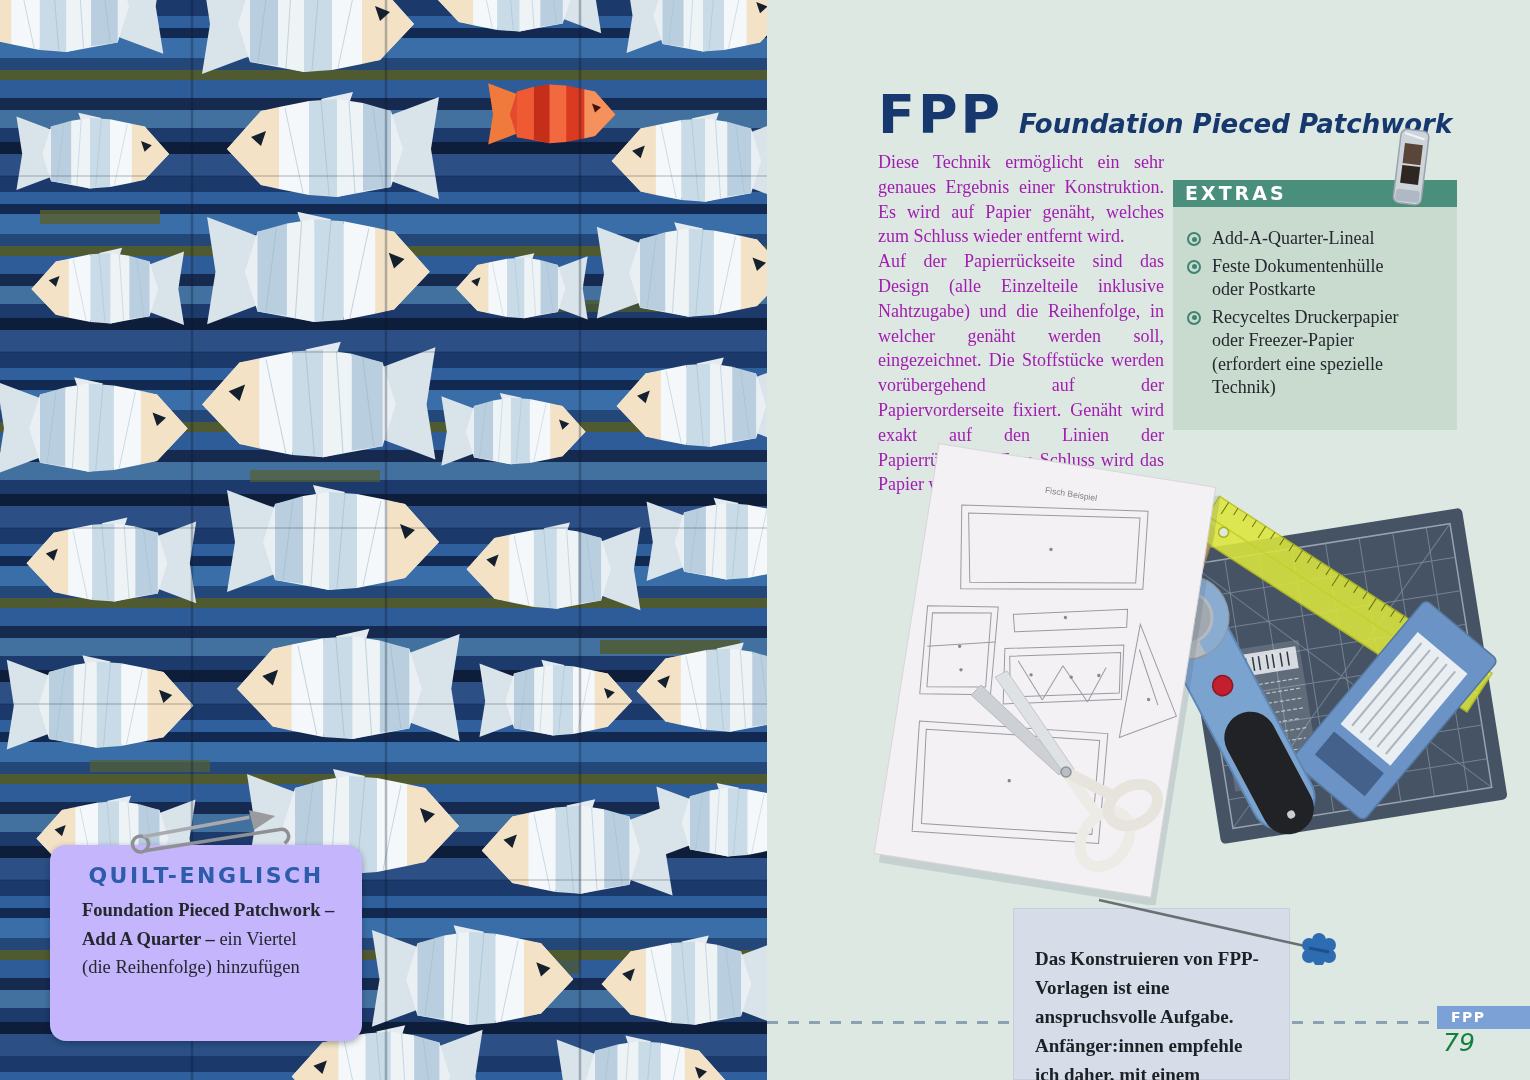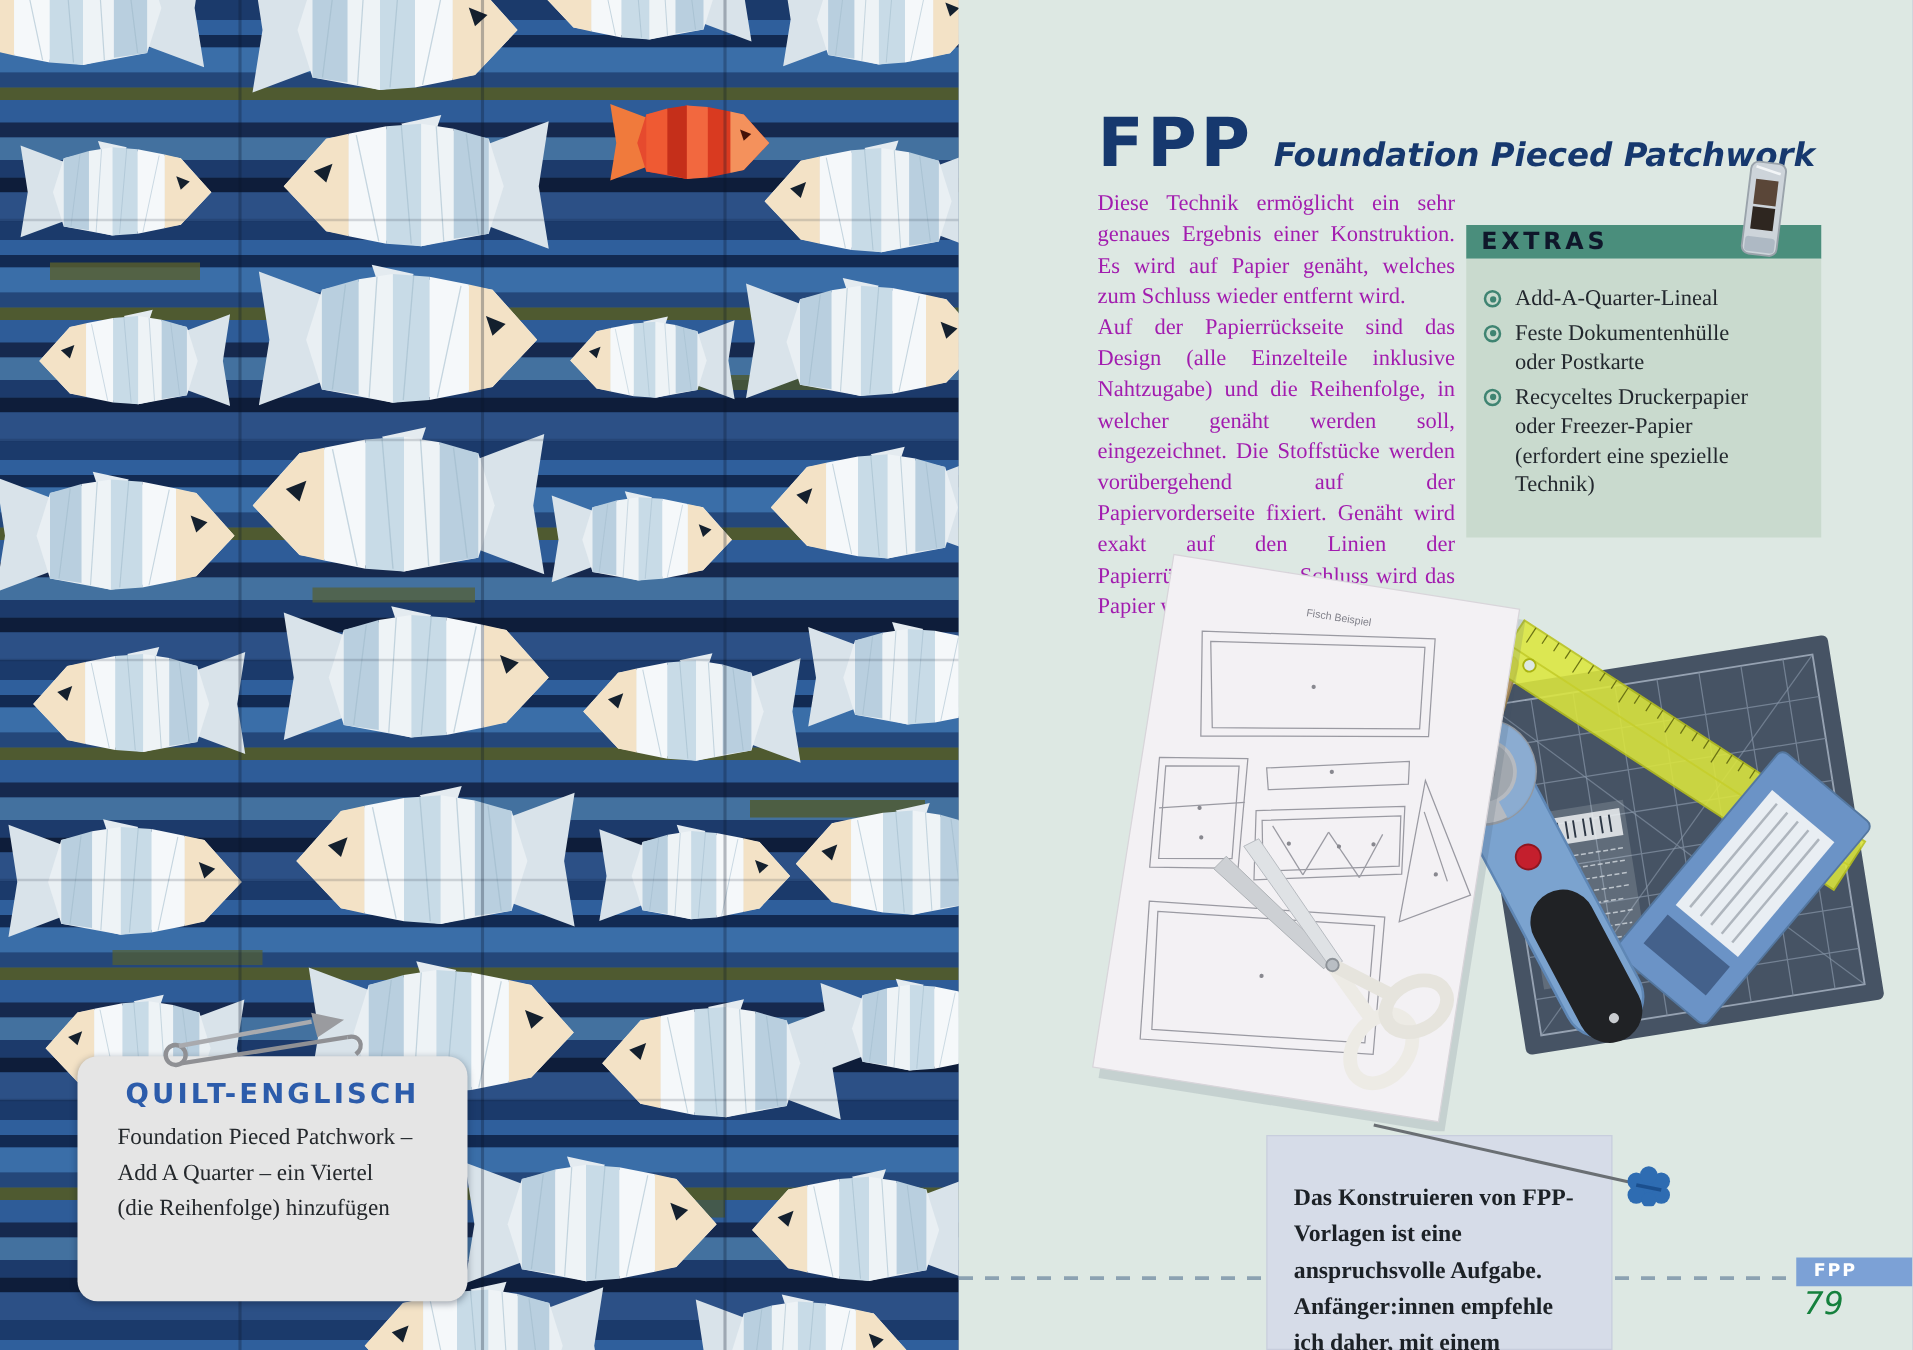--- a/index.html
+++ b/index.html
@@ -1,35 +1,35 @@
 <!DOCTYPE html>
 <html lang="de"><head>
 <meta charset="utf-8">
 <style>
   html,body{margin:0;padding:0;background:#ffffff;}
   .spread{position:relative;width:1530px;height:1080px;overflow:hidden;background:#dde8e3;font-family:"Liberation Serif",serif;}
 
   
   .left-page{position:absolute;left:0;top:0;width:767px;height:1080px;overflow:hidden;background:#1c3a6b;}
-  .quilt-card{position:absolute;left:62px;top:845px;width:312px;height:196px;background:#e5e5e5;border-radius:16px;z-index:2;box-shadow:0 2px 6px rgba(10,20,40,.35);}
+  .quilt-card{position:absolute;left:50px;top:845px;width:312px;height:196px;background:#c4b5fd;border-radius:16px;z-index:2;box-shadow:0 2px 6px rgba(10,20,40,.35);}
   .qc-title{font-family:"DejaVu Sans","Liberation Sans",sans-serif;font-weight:bold;color:#2c5cab;font-size:22px;letter-spacing:2.5px;text-align:center;margin-top:18px;}
   .qc-body{padding:8px 20px 0 32px;font-size:18.5px;line-height:28.5px;color:#24282c;}
-  .qc-body b{font-weight:normal;}
+  .qc-body b{font-weight:bold;}
   .safety-pin{position:absolute;left:126px;top:806px;z-index:3;transform:rotate(-3deg);}
 
   
   .right-page{position:absolute;left:767px;top:0;width:763px;height:1080px;background:#dde8e3;}
   .title-row{position:absolute;left:111px;top:88px;display:flex;align-items:baseline;gap:16px;}
   .title-fpp{font-family:"DejaVu Sans","Liberation Sans",sans-serif;font-weight:800;font-size:54px;color:#16386e;letter-spacing:3px;line-height:1;}
   .title-sub{font-family:"DejaVu Sans","Liberation Sans",sans-serif;font-style:italic;font-weight:bold;font-size:26px;color:#16386e;}
   .body-col{position:absolute;left:111px;top:150px;width:286px;font-size:18px;line-height:24.8px;color:#a21caf;text-align:justify;}
   .body-col p{margin:0;}
 
   .extras-box{position:absolute;left:406px;top:180px;width:284px;z-index:1;}
-  .extras-header{background:#4a8e7c;color:#0f172a;font-family:"DejaVu Sans","Liberation Sans",sans-serif;font-weight:bold;font-size:19px;letter-spacing:3px;padding:2px 0 3px 12px;}
+  .extras-header{background:#4a8e7c;color:#ffffff;font-family:"DejaVu Sans","Liberation Sans",sans-serif;font-weight:bold;font-size:19px;letter-spacing:3px;padding:2px 0 3px 12px;}
   .extras-body{background:#c9dace;padding:20px 14px 26px 14px;}
   .extras-body ul{list-style:none;margin:0;padding:0;}
   .extras-body li{display:flex;gap:11px;margin-bottom:4px;font-size:18px;line-height:23.5px;color:#23282e;}
   .bullet{flex:0 0 auto;width:10px;height:10px;border:2px solid #3f8472;border-radius:50%;position:relative;margin-top:5px;}
   .bullet::after{content:"";position:absolute;inset:2.5px;background:#3f8472;border-radius:50%;}
   .li-lines span{display:block;}
   .clip{position:absolute;left:622px;top:126px;z-index:2;transform:rotate(7deg);}
 
   .tools-photo{position:absolute;left:100px;top:425px;width:650px;height:480px;}
 

